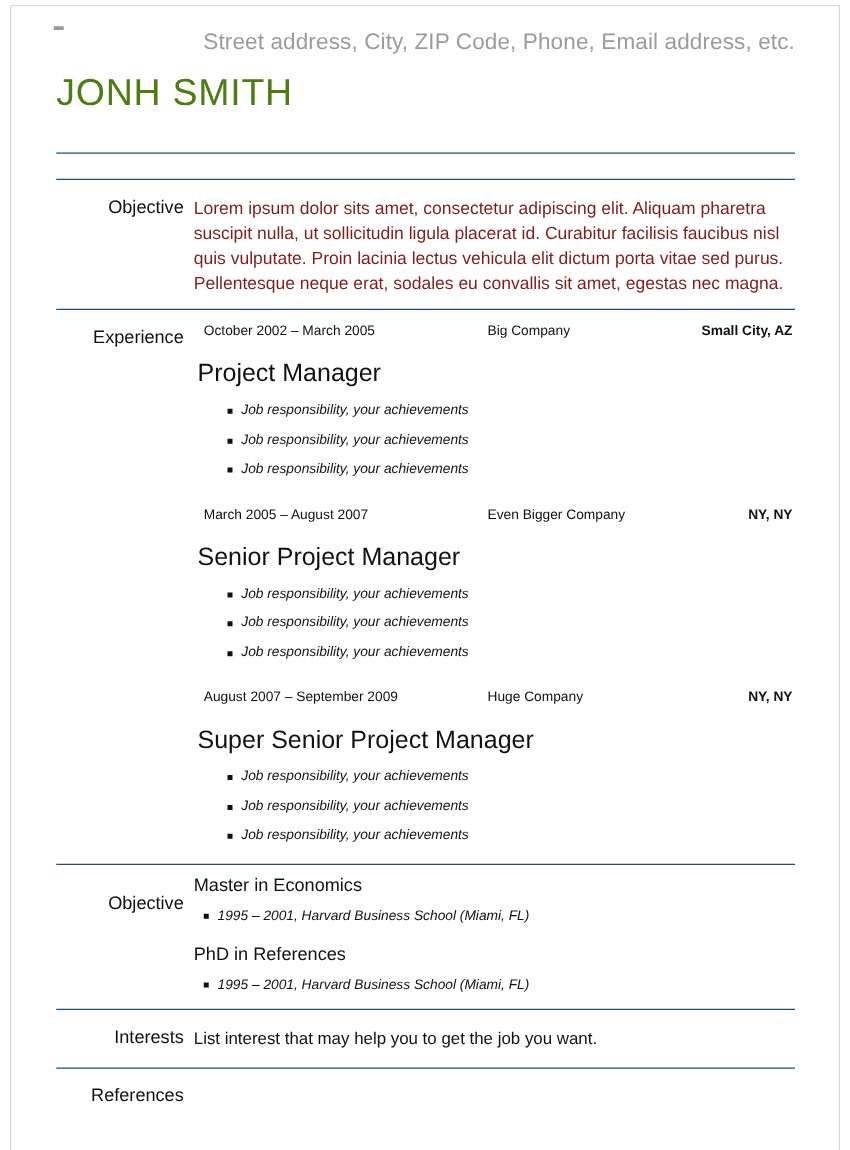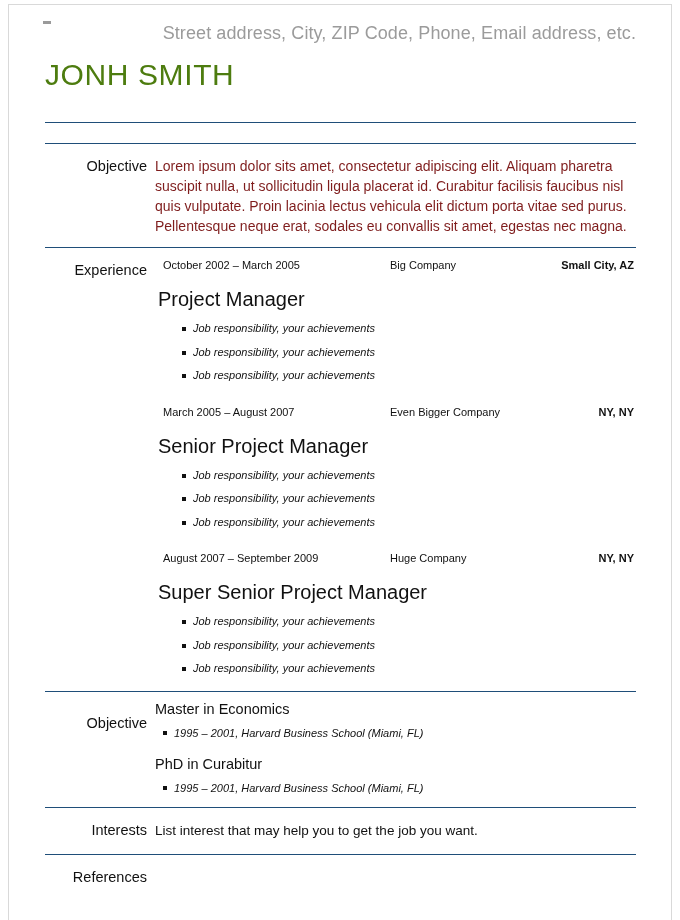--- a/index.html
+++ b/index.html
@@ -253,21 +253,21 @@
         <div>
           <div class="edu-degree">Master in Economics</div>
           <ul class="bullets edu">
             <li>1995 – 2001, Harvard Business School (Miami, FL)</li>
           </ul>
         </div>
 
         <div class="edu-gap"></div>
 
         <div>
-          <div class="edu-degree">PhD in Curabitur</div>
+          <div class="edu-degree">PhD in References</div>
           <ul class="bullets edu">
             <li>1995 – 2001, Harvard Business School (Miami, FL)</li>
           </ul>
         </div>
 
       </div>
     </div>
 
     <div class="rule"></div>
 

